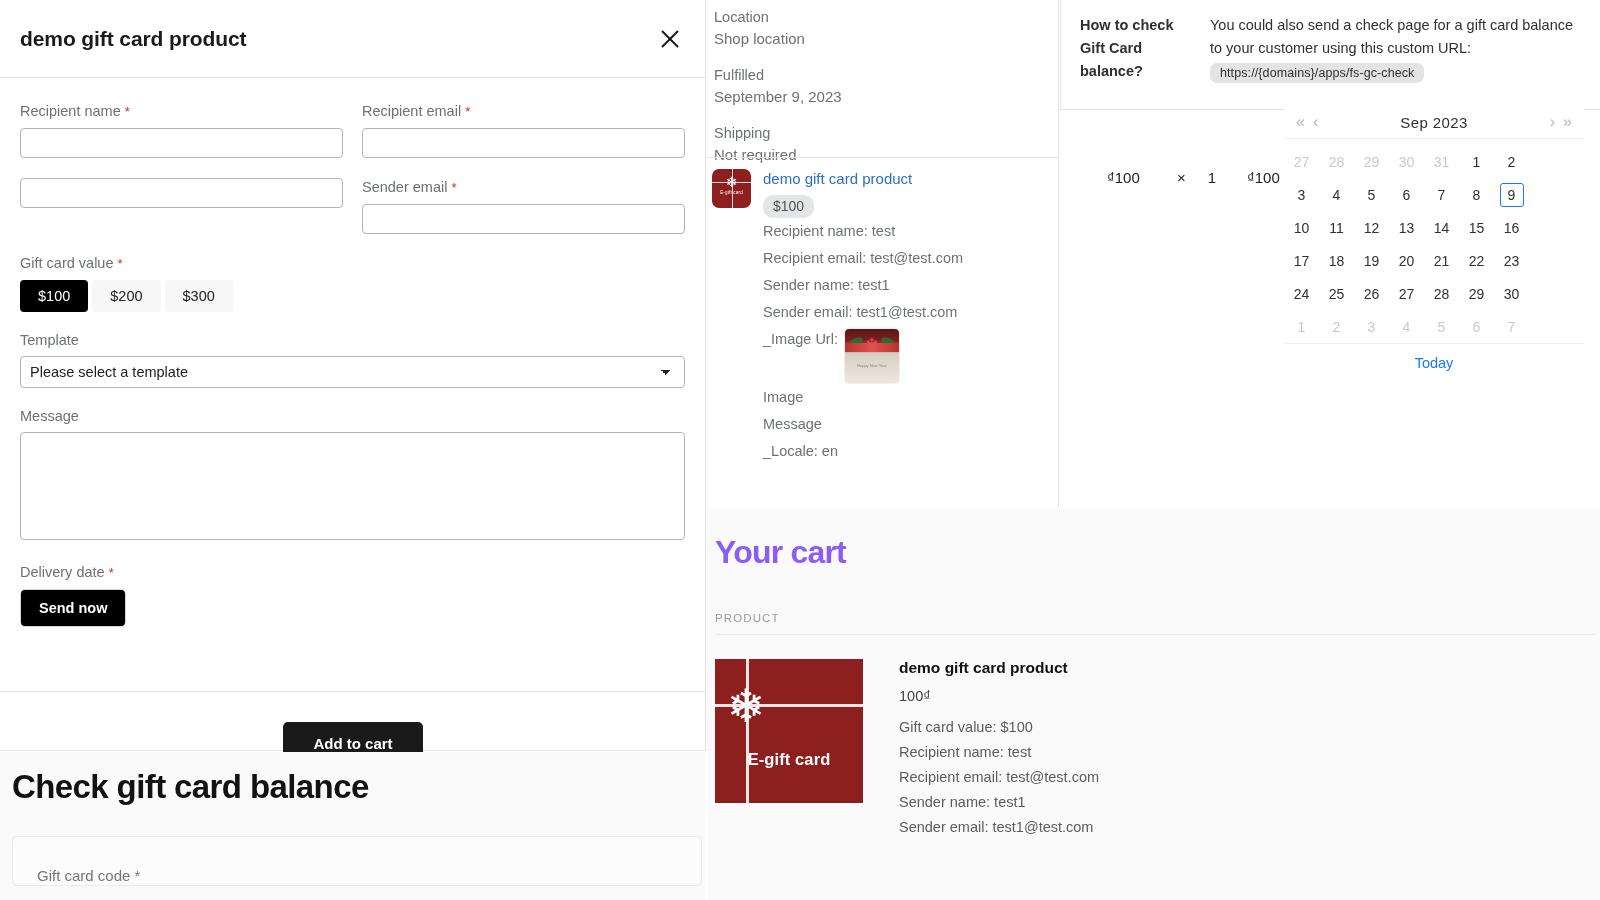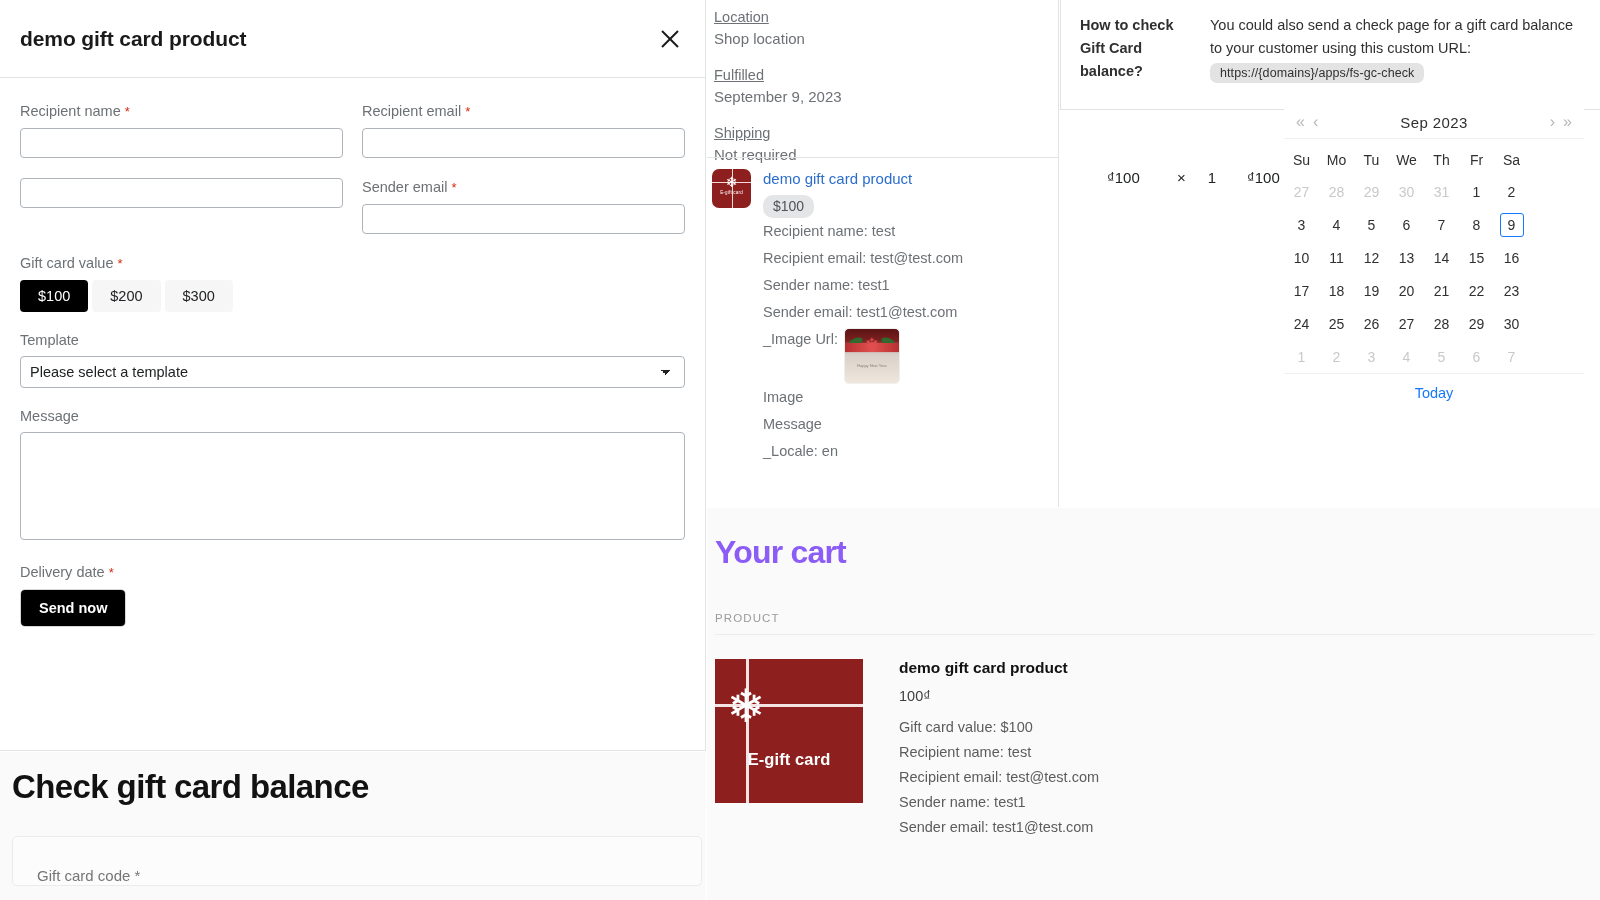--- a/index.html
+++ b/index.html
@@ -143,21 +143,21 @@
 
   
   .order-panel {
     position: absolute; left: 707px; top: 0;
     width: 352px; height: 507px;
     background: #fff;
     border-right: 1px solid #e3e3e3;
     padding: 7px 0 0 7px;
   }
   .meta-block { margin-bottom: 16px; }
-  .meta-label { font-size: 14.5px; color: #6d7175; line-height: 21px; text-decoration: underline; }
+  .meta-label { font-size: 14.5px; color: #6d7175; line-height: 21px; }
   .meta-value { font-size: 15px; color: #6d7175; line-height: 21px; }
 
   .line-item-sep {
     position: absolute; left: 0; top: 157px; width: 100%;
     border-top: 1px solid #e3e3e3;
   }
 
   .line-item {
     position: absolute; left: 0; top: 158px;
     width: 860px; padding: 11px 0 0 5px;
@@ -400,20 +400,23 @@
         <label class="flabel">
           <span>Delivery date</span>
           <span class="req">*</span>
         </label>
         <div class="seg-group bordered">
           <button class="seg active">Send now</button>
         </div>
       </div>
     </div>
 
+    <div class="modal-footer">
+      <button class="add-cart-btn">Add to cart</button>
+    </div>
   </div>
 
   <div class="check-balance">
     <h2 class="cb-title">Check gift card balance</h2>
     <div class="cb-input-wrap">
       <input class="cb-input" type="text" placeholder="Gift card code *" style="">
     </div>
   </div>
 
   <div class="order-panel">
@@ -478,29 +481,20 @@
 
   <div class="calendar">
     <div class="cal-header">
       <span class="cal-nav">«</span>
       <span class="cal-nav">‹</span>
       <span class="cal-title">Sep  2023</span>
       <span class="cal-nav">›</span>
       <span class="cal-nav">»</span>
     </div>
     <div class="cal-grid">
-      <div class="cal-week">
-        <div class="cal-cell cal-dow">Su</div>
-        <div class="cal-cell cal-dow">Mo</div>
-        <div class="cal-cell cal-dow">Tu</div>
-        <div class="cal-cell cal-dow">We</div>
-        <div class="cal-cell cal-dow">Th</div>
-        <div class="cal-cell cal-dow">Fr</div>
-        <div class="cal-cell cal-dow">Sa</div>
-      </div>
       <div id="cal-weeks">
           <div class="cal-week">
             <div class="cal-cell muted">
               <div class="daybox">27</div>
             </div>
             <div class="cal-cell muted">
               <div class="daybox">28</div>
             </div>
             <div class="cal-cell muted">
               <div class="daybox">29</div>

